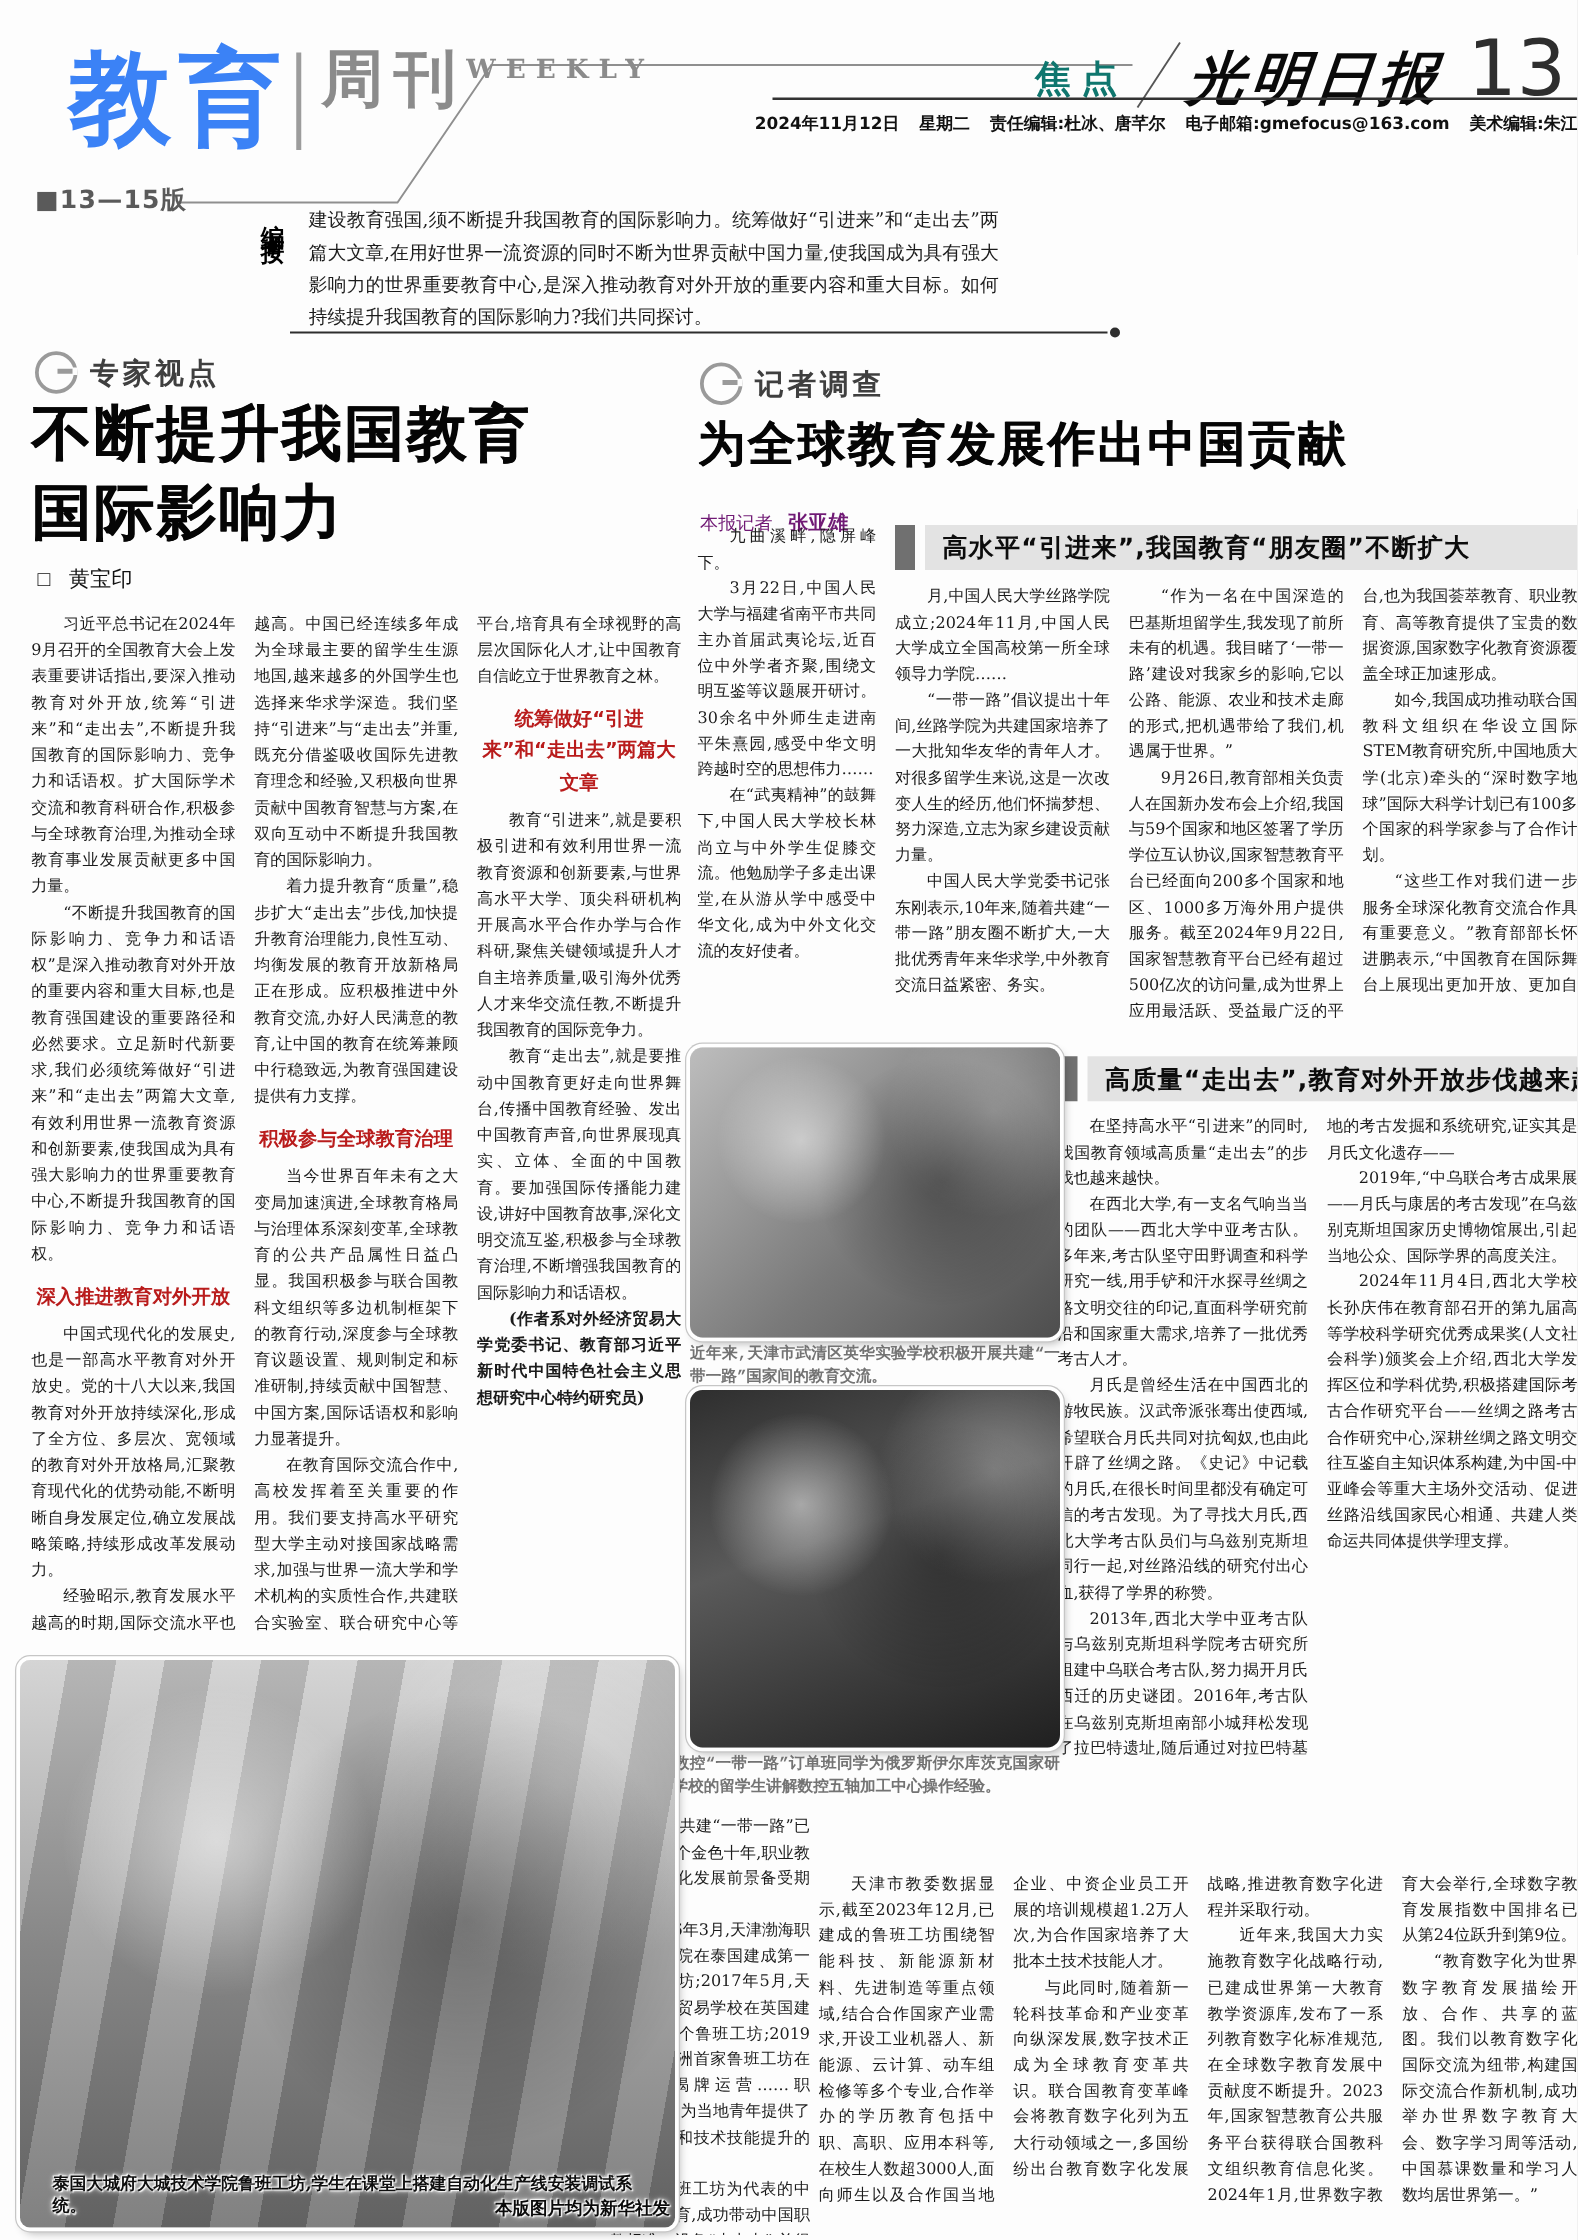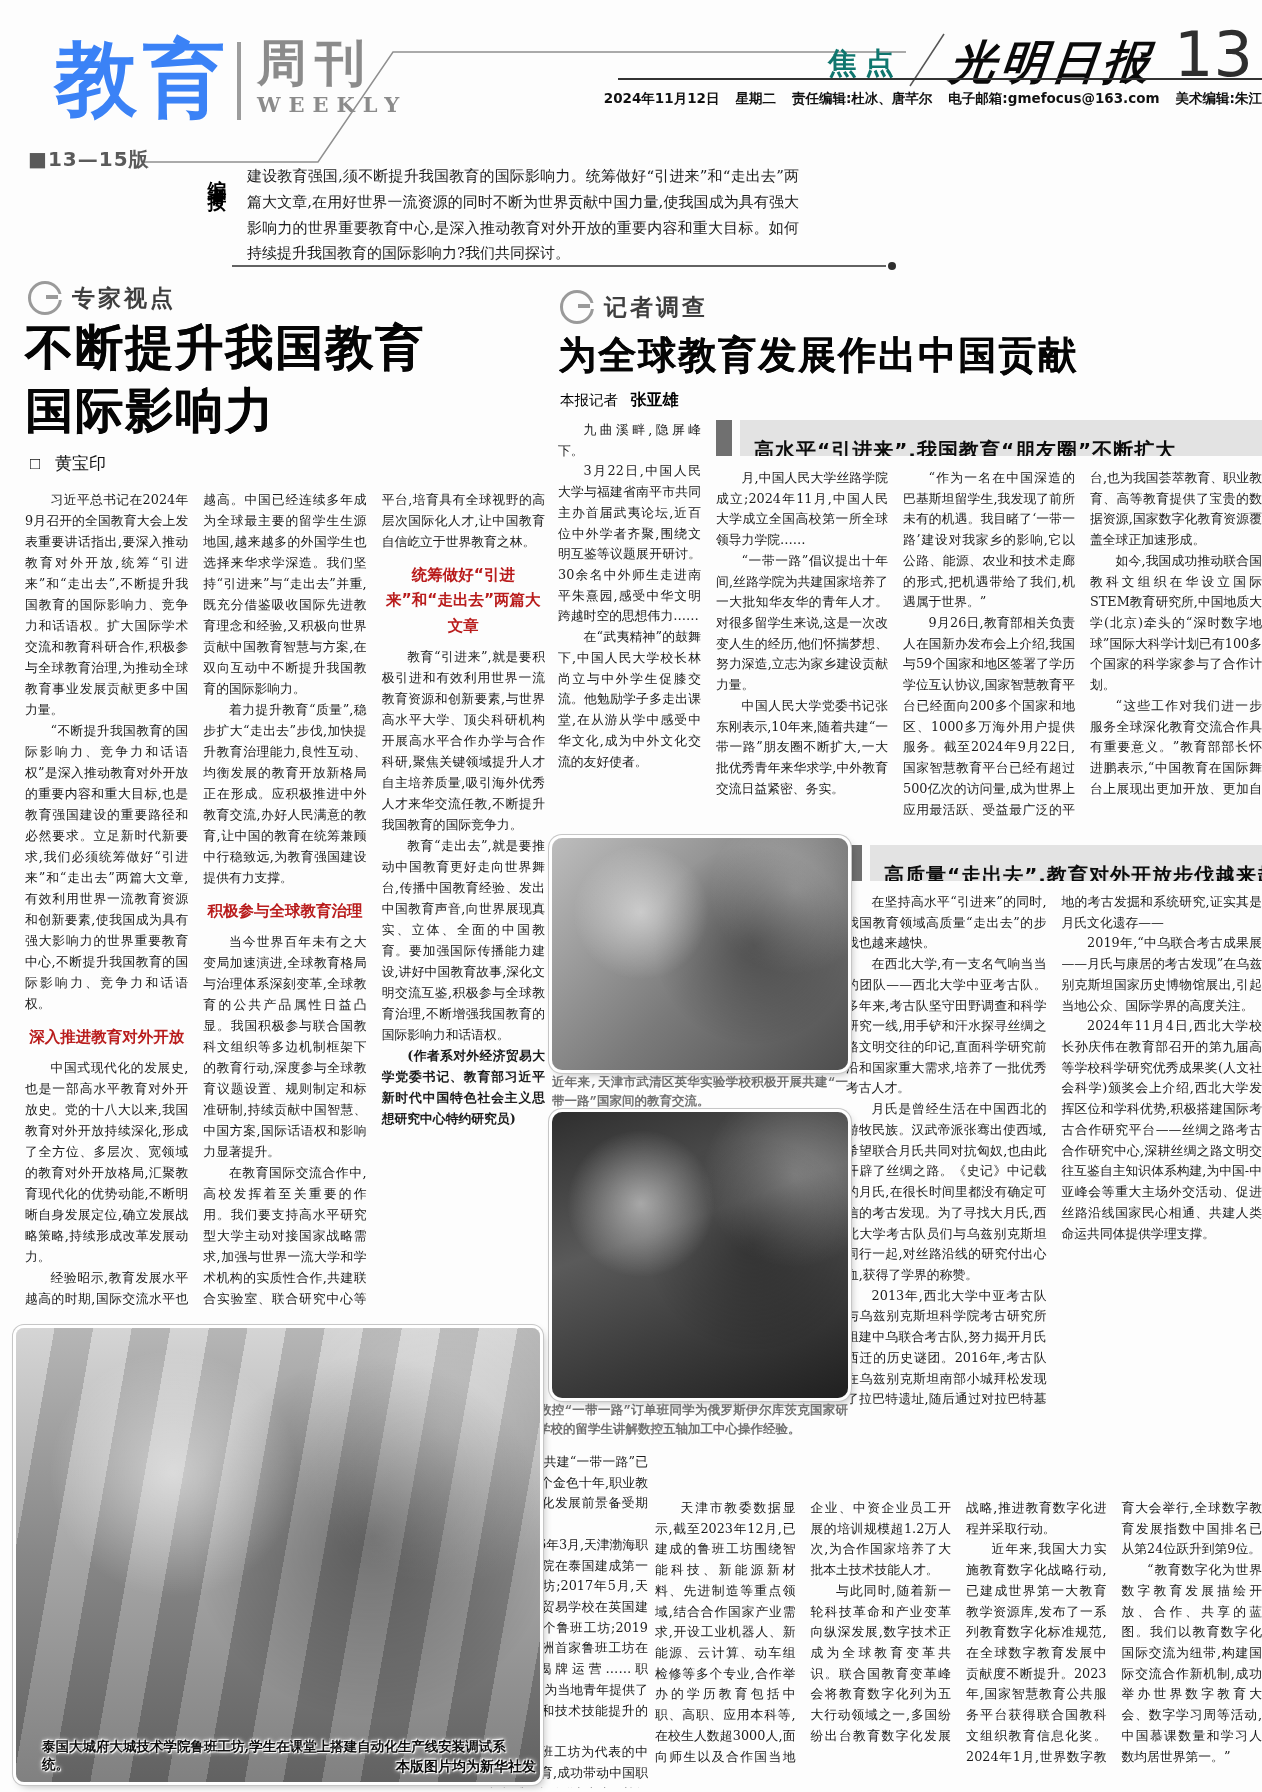--- a/index.html
+++ b/index.html
@@ -4,21 +4,21 @@
 <style>
   html,body{margin:0;padding:0;background:#e8e8e8;}
   .page{position:relative;width:1262px;height:1792px;margin:0 auto;background:#fdfdfd;
         overflow:hidden;font-family:"DejaVu Sans",sans-serif;color:#1b1b1b;}
   .deco{position:absolute;left:0;top:0;pointer-events:none;}
 
   
   .mast{position:absolute;left:55px;top:38px;display:flex;align-items:flex-start;}
   .mast-cn{font-size:82px;font-weight:700;color:#3b82f6;letter-spacing:6px;line-height:1;}
   .mast-div{width:4px;height:78px;background:#9c9c9c;margin:4px 16px 0 6px;}
-  .mast-right{display:flex;flex-direction:column;}
+  .mast-right{display:flex;flex-direction:row;}
   .mast-weekly-cn{font-size:50px;font-weight:700;color:#8b8b8b;letter-spacing:8px;line-height:1;}
   .mast-weekly-en{font-size:21px;letter-spacing:8px;color:#8b8b8b;margin-top:4px;
                   font-family:"DejaVu Serif",serif;font-weight:700;}
   .edition{position:absolute;left:28px;top:146px;font-size:20px;font-weight:700;color:#5a5a5a;letter-spacing:1px;}
   .focus{position:absolute;left:828px;top:44px;font-size:29px;font-weight:800;color:#0f766e;letter-spacing:8px;}
   .paper{position:absolute;left:950px;top:32px;font-size:46px;font-weight:700;font-style:italic;
          font-family:"DejaVu Serif",serif;color:#0a0a0a;letter-spacing:5px;transform:skewX(-6deg);}
   .pageno{position:absolute;left:1174px;top:24px;font-size:62px;color:#2e2e2e;line-height:1;}
   .hrule{position:absolute;left:618px;top:78px;width:644px;height:2px;background:#333;}
   .dateline{position:absolute;left:560px;top:90px;width:702px;display:flex;justify-content:flex-end;
@@ -50,32 +50,32 @@
   .cols p.subhead{text-indent:0;text-align:center;font-family:"DejaVu Sans",sans-serif;font-weight:700;
                   font-size:15.5px;margin:10px 0 8px;color:#b91c1c;}
   .cols p.credit{font-weight:700;}
   .expert-body{position:absolute;left:25px;top:490px;width:520px;height:822px;
                column-count:3;column-gap:15px;font-size:12.8px;line-height:1.64;}
 
   
   .reporter-title{position:absolute;left:558px;top:330px;font-size:38px;font-weight:900;
                   font-family:"DejaVu Serif",serif;color:#050505;letter-spacing:2px;white-space:nowrap;
                   text-shadow:.5px 0 currentColor;}
-  .reporter-byline{position:absolute;left:560px;top:390px;font-size:14.5px;font-family:"DejaVu Serif",serif;color:#000000;}
+  .reporter-byline{position:absolute;left:560px;top:408px;font-size:14.5px;font-family:"DejaVu Serif",serif;color:#701a75;}
   .reporter-byline b{font-size:16px;margin-left:8px;}
   .reporter-lead{position:absolute;left:558px;top:420px;width:143px;height:414px;
                  font-size:12.8px;line-height:1.62;}
   .reporter-tail{position:absolute;left:488px;top:1452px;width:160px;height:336px;
                  font-size:12.8px;line-height:1.62;}
 
   
   .secbar{position:absolute;display:flex;align-items:stretch;gap:8px;height:36px;}
   .secbar .sq{width:16px;background:#707070;}
   .secbar .sec-title{flex:1;background:#e3e3e3;font-size:20px;font-weight:800;color:#0c0c0c;
-                     letter-spacing:1px;line-height:36px;padding:12px 14px;white-space:nowrap;overflow:hidden;}
+                     letter-spacing:1px;line-height:36px;padding:0 14px;white-space:nowrap;overflow:hidden;}
   .sec1bar{left:716px;top:420px;width:546px;}
   .sec2bar{left:846px;top:845px;width:416px;}
   .sec3bar{left:655px;top:1450px;width:607px;}
   .sec1-body{position:absolute;left:716px;top:468px;width:546px;height:366px;
              column-count:3;column-gap:15px;font-size:12.8px;line-height:1.62;}
   .sec2-body{position:absolute;left:846px;top:892px;width:416px;height:548px;
              column-count:2;column-gap:15px;font-size:12.8px;line-height:1.62;}
   .sec3-body{position:absolute;left:655px;top:1498px;width:607px;height:290px;
              column-count:4;column-gap:15px;font-size:12.8px;line-height:1.62;}
 

